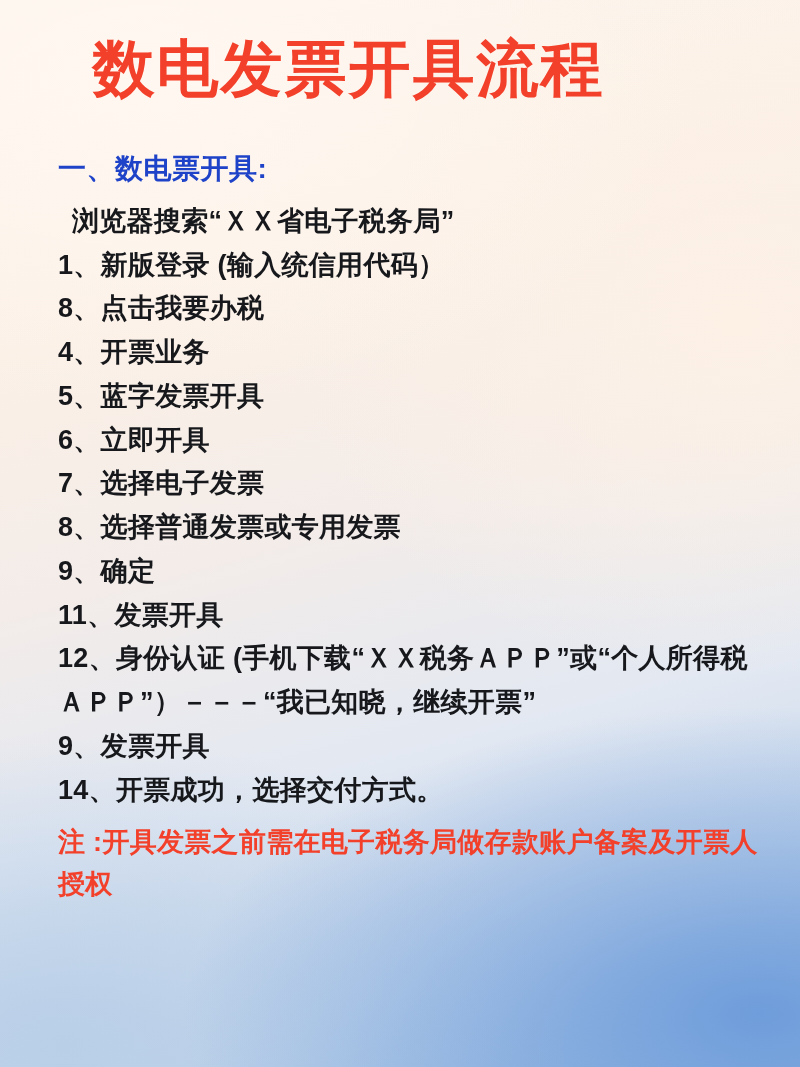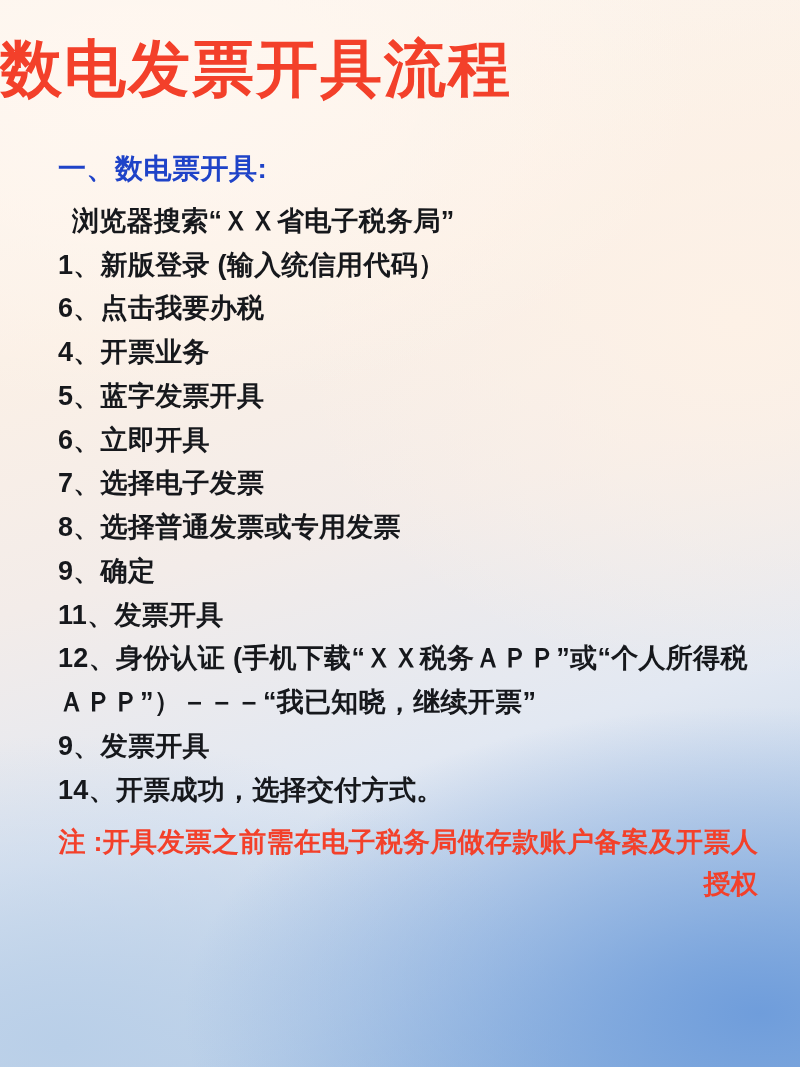--- a/index.html
+++ b/index.html
@@ -22,20 +22,21 @@
       radial-gradient(ellipse 760px 600px at 92% 30%, #fdf1e6 0%, rgba(253,241,230,0) 60%),
       radial-gradient(ellipse 900px 480px at 95% 95%, #6f9ddb 0%, rgba(111,157,219,0) 64%),
       radial-gradient(ellipse 820px 500px at 8% 98%, #b9cfe8 0%, rgba(185,207,232,0) 62%),
       linear-gradient(165deg, #fdf6ef 0%, #fbf0e6 28%, #f3ece9 48%, #e2e8f2 68%, #c3d5ea 86%, #9dbde0 100%);
   }
   .title {
     position: absolute;
     top: 34px;
     left: 0;
     width: 697px;
+    text-align: center;
     font-size: 62px;
     line-height: 1.12;
     font-weight: 700;
     color: #f3402a;
     letter-spacing: 2px;
     font-family: "DejaVu Sans", "Liberation Sans", sans-serif;
   }
   .content {
     position: absolute;
     top: 148px;
@@ -62,38 +63,37 @@
     padding-left: 14px;
   }
   .note {
     color: #f3402a;
     font-size: 27px;
     line-height: 1.55;
     font-weight: 600;
     letter-spacing: 0.3px;
     margin-top: 10px;
     white-space: pre-wrap;
-    text-align: right;
   }
 </style>
 </head>
 <body>
 
 <div class="poster">
 
   <div class="title">数电发票开具流程</div>
 
   <div class="content">
 
     <div class="section-heading">一、数电票开具:</div>
 
     <div class="line indent">浏览器搜索“ＸＸ省电子税务局”</div>
 
     <div class="line">1、新版登录 (输入统信用代码）</div>
-    <div class="line">6、点击我要办税</div>
+    <div class="line">8、点击我要办税</div>
     <div class="line">4、开票业务</div>
     <div class="line">5、蓝字发票开具</div>
     <div class="line">6、立即开具</div>
     <div class="line">7、选择电子发票</div>
     <div class="line">8、选择普通发票或专用发票</div>
     <div class="line">9、确定</div>
     <div class="line">11、发票开具</div>
     <div class="line">12、身份认证 (手机下载“ＸＸ税务ＡＰＰ”或“个人所得税ＡＰＰ”）－－－“我已知晓，继续开票”</div>
     <div class="line">9、发票开具</div>
     <div class="line">14、开票成功，选择交付方式。</div>

